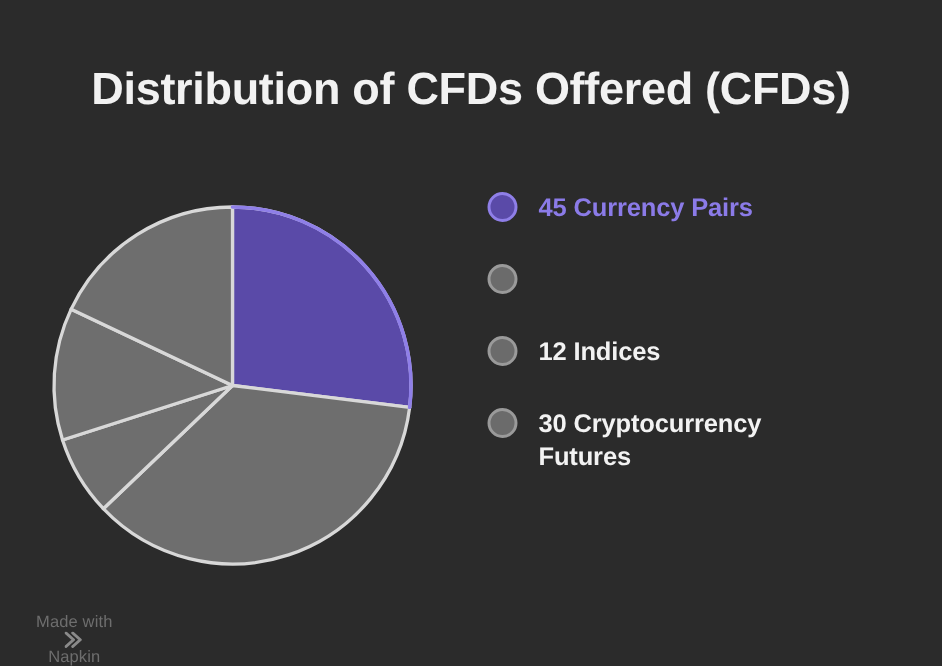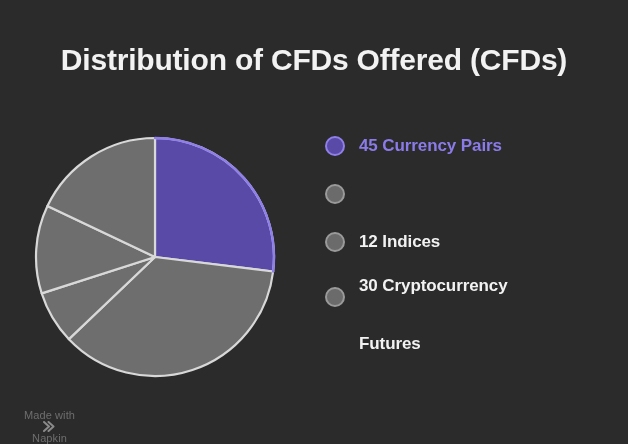--- a/index.html
+++ b/index.html
@@ -49,21 +49,20 @@
   
   #legend {
     position: absolute;
     left: 325px;
     top: 128px;
     width: 270px;
   }
   .legend-item {
     position: relative;
     display: flex;
-    align-items: center;
     height: 36px;
     margin-bottom: 12px;
   }
   .legend-item.two-line { height: 50px; margin-bottom: 0; }
   .legend-dot {
     flex: 0 0 auto;
     width: 16px;
     height: 16px;
     border-radius: 50%;
     background: #6b6b6b;
@@ -76,21 +75,21 @@
     border-color: #8f7fe8;
   }
   .legend-label {
     color: #f2f2f2;
     font-size: 17px;
     font-weight: bold;
     line-height: 22px;
     letter-spacing: -0.1px;
   }
   .legend-label.accent { color: #8b7be8; }
-  .legend-label .wrap-line { display: block; margin-top: 36px; }
+  .legend-label .wrap-line { display: block; }
 
   
   #watermark {
     position: absolute;
     left: 24px;
     top: 409px;
     display: flex;
     align-items: center;
     color: #6e6e6e;
     font-size: 11px;

